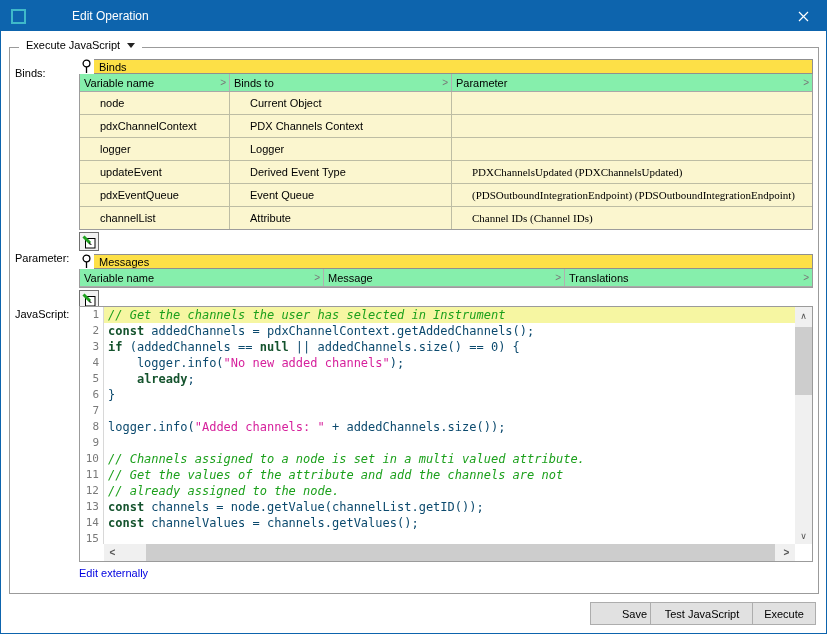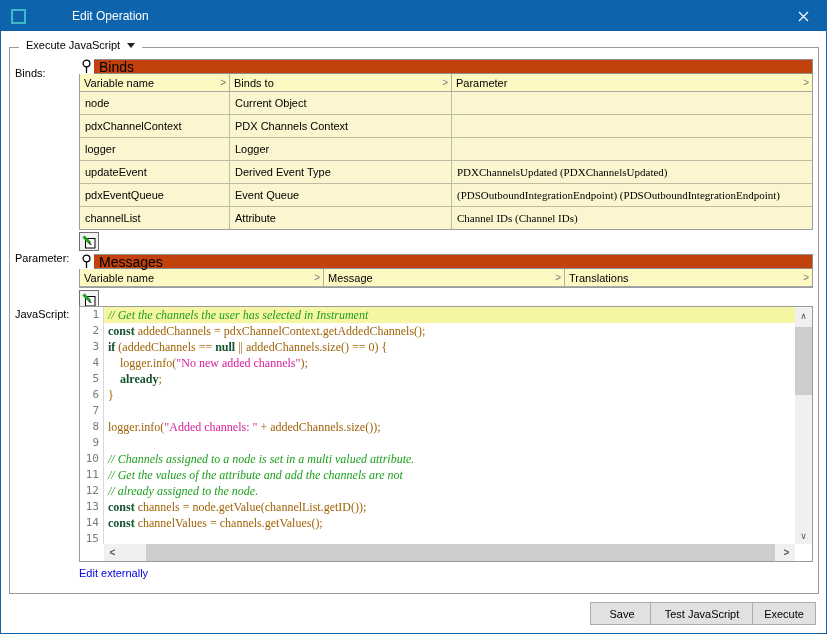--- a/index.html
+++ b/index.html
@@ -12,60 +12,60 @@
   
   .groupbox{position:absolute;left:8px;top:46px;width:808px;height:545px;border:1px solid #9b9b9b;}
   .group-legend{position:absolute;left:18px;top:38px;background:#ffffff;padding:0 7px;font-size:11px;display:flex;align-items:center;gap:7px;z-index:3;}
   .drop-arrow{width:0;height:0;border-left:4px solid transparent;border-right:4px solid transparent;border-top:5px solid #222;}
   
   .side-label{position:absolute;left:14px;font-size:11px;color:#000;}
   
   .sec{position:absolute;left:78px;width:734px;}
   .sec-head{display:flex;align-items:center;height:16px;}
   .pin{width:15px;height:16px;flex:0 0 15px;display:flex;align-items:center;justify-content:center;background:#fff;}
-  .sec-bar{flex:1;height:15px;background:#c2410c;border:1px solid #8f8f8f;border-left:none;box-sizing:border-box;font-size:14px;padding-left:5px;line-height:14px;color:#000;}
+  .sec-bar{flex:1;height:15px;background:#fde047;border:1px solid #8f8f8f;border-left:none;box-sizing:border-box;font-size:11px;padding-left:5px;line-height:14px;color:#000;}
   
   .grid-table{border:1px solid #9c9c9c;border-top:none;}
-  .t-hrow{display:grid;height:17px;background:#fef9c3;border-bottom:1px solid #a8a8a8;}
+  .t-hrow{display:grid;height:17px;background:#86efac;border-bottom:1px solid #a8a8a8;}
   .t-hcell{display:flex;align-items:center;justify-content:space-between;font-size:11px;padding:0 3px 0 4px;border-right:1px solid #b0b0b0;overflow:hidden;white-space:nowrap;}
   .t-hcell:last-child{border-right:none;}
   .chev{color:#777;font-size:10px;}
   .t-row{display:grid;height:22px;background:#fbf6cf;border-bottom:1px solid #bdbda4;}
   .t-row:last-child{border-bottom:none;}
-  .t-cell{font-size:11px;padding:0 5px;display:flex;align-items:center;border-right:1px solid #bdbda4;overflow:hidden;white-space:nowrap;color:#000;}
+  .t-cell{font-size:11px;padding:0 20px;display:flex;align-items:center;border-right:1px solid #bdbda4;overflow:hidden;white-space:nowrap;color:#000;}
   .t-cell:last-child{border-right:none;font-family:Liberation Serif, serif;}
   .binds-grid{grid-template-columns:150px 222px 1fr;}
   .msg-grid{grid-template-columns:244px 241px 1fr;}
   
   .edit-btn{width:20px;height:19px;margin-top:2px;background:#f2f2f2;border:1px solid #707070;display:flex;align-items:center;justify-content:center;cursor:pointer;padding:0;}
   
   .editor{position:absolute;left:78px;top:305px;width:734px;height:256px;border:1px solid #9b9b9b;box-sizing:border-box;background:#fff;display:grid;grid-template-columns:1fr 17px;grid-template-rows:1fr 17px;}
   .ed-main{grid-column:1;grid-row:1;display:flex;overflow:hidden;}
   .gutter{width:24px;flex:0 0 24px;text-align:right;padding-right:4px;box-sizing:border-box;border-right:1px solid #d8d8d8;font-family:"DejaVu Sans Mono",monospace;font-size:11px;color:#7a7a7a;}
   .gutter div{height:16px;line-height:16px;}
   .code{flex:1;font-family:"DejaVu Sans Mono",monospace;font-size:12px;overflow:hidden;}
-  .code-line{height:16px;line-height:16px;white-space:pre;padding-left:4px;font-family:Liberation Serif, serif;}
+  .code-line{height:16px;line-height:16px;white-space:pre;padding-left:4px;}
   .code-line.active{background:#f6f6a2;}
   .tok-cm{color:#1ca01c;font-style:italic;}
   .tok-kw{color:#14532d;font-weight:bold;}
   .tok-str{color:#d6219c;}
-  .tok-pl{color:#a16207;}
+  .tok-pl{color:#0c4a6e;}
   
   .vscroll{grid-column:2;grid-row:1;background:#f0f0f0;position:relative;}
   .vscroll .arr{position:absolute;left:0;width:17px;height:17px;display:flex;align-items:center;justify-content:center;font-size:9px;color:#555;}
   .vscroll .thumb{position:absolute;left:0;top:20px;width:17px;height:68px;background:#cdcdcd;}
   .hscroll{grid-column:1;grid-row:2;background:#ffffff;position:relative;}
   .hscroll .track{position:absolute;left:24px;right:0;top:0;bottom:0;background:#f0f0f0;}
   .hscroll .arr{position:absolute;top:0;width:17px;height:17px;display:flex;align-items:center;justify-content:center;font-size:10px;color:#555;font-weight:bold;}
   .hscroll .thumb{position:absolute;left:42px;right:20px;top:0;height:17px;background:#cdcdcd;}
   .corner{grid-column:2;grid-row:2;background:#ffffff;}
   
   .ext-link{position:absolute;left:78px;top:566px;font-size:11px;color:#0000e0;cursor:pointer;}
   .btn{position:absolute;top:601px;height:23px;background:#e1e1e1;border:1px solid #adadad;font-size:11px;font-family:"Liberation Sans",sans-serif;color:#000;cursor:pointer;}
-  .btn-save{left:589px;width:64px;}
+  .btn-save{left:589px;width:64px;text-align:right;}
   .btn-test{left:649px;width:104px;}
   .btn-cancel{left:751px;width:64px;}
 </style>
 </head>
 <body>
 
 <div class="dialog">
 
   <div class="titlebar">
     <div class="app-icon"></div>

